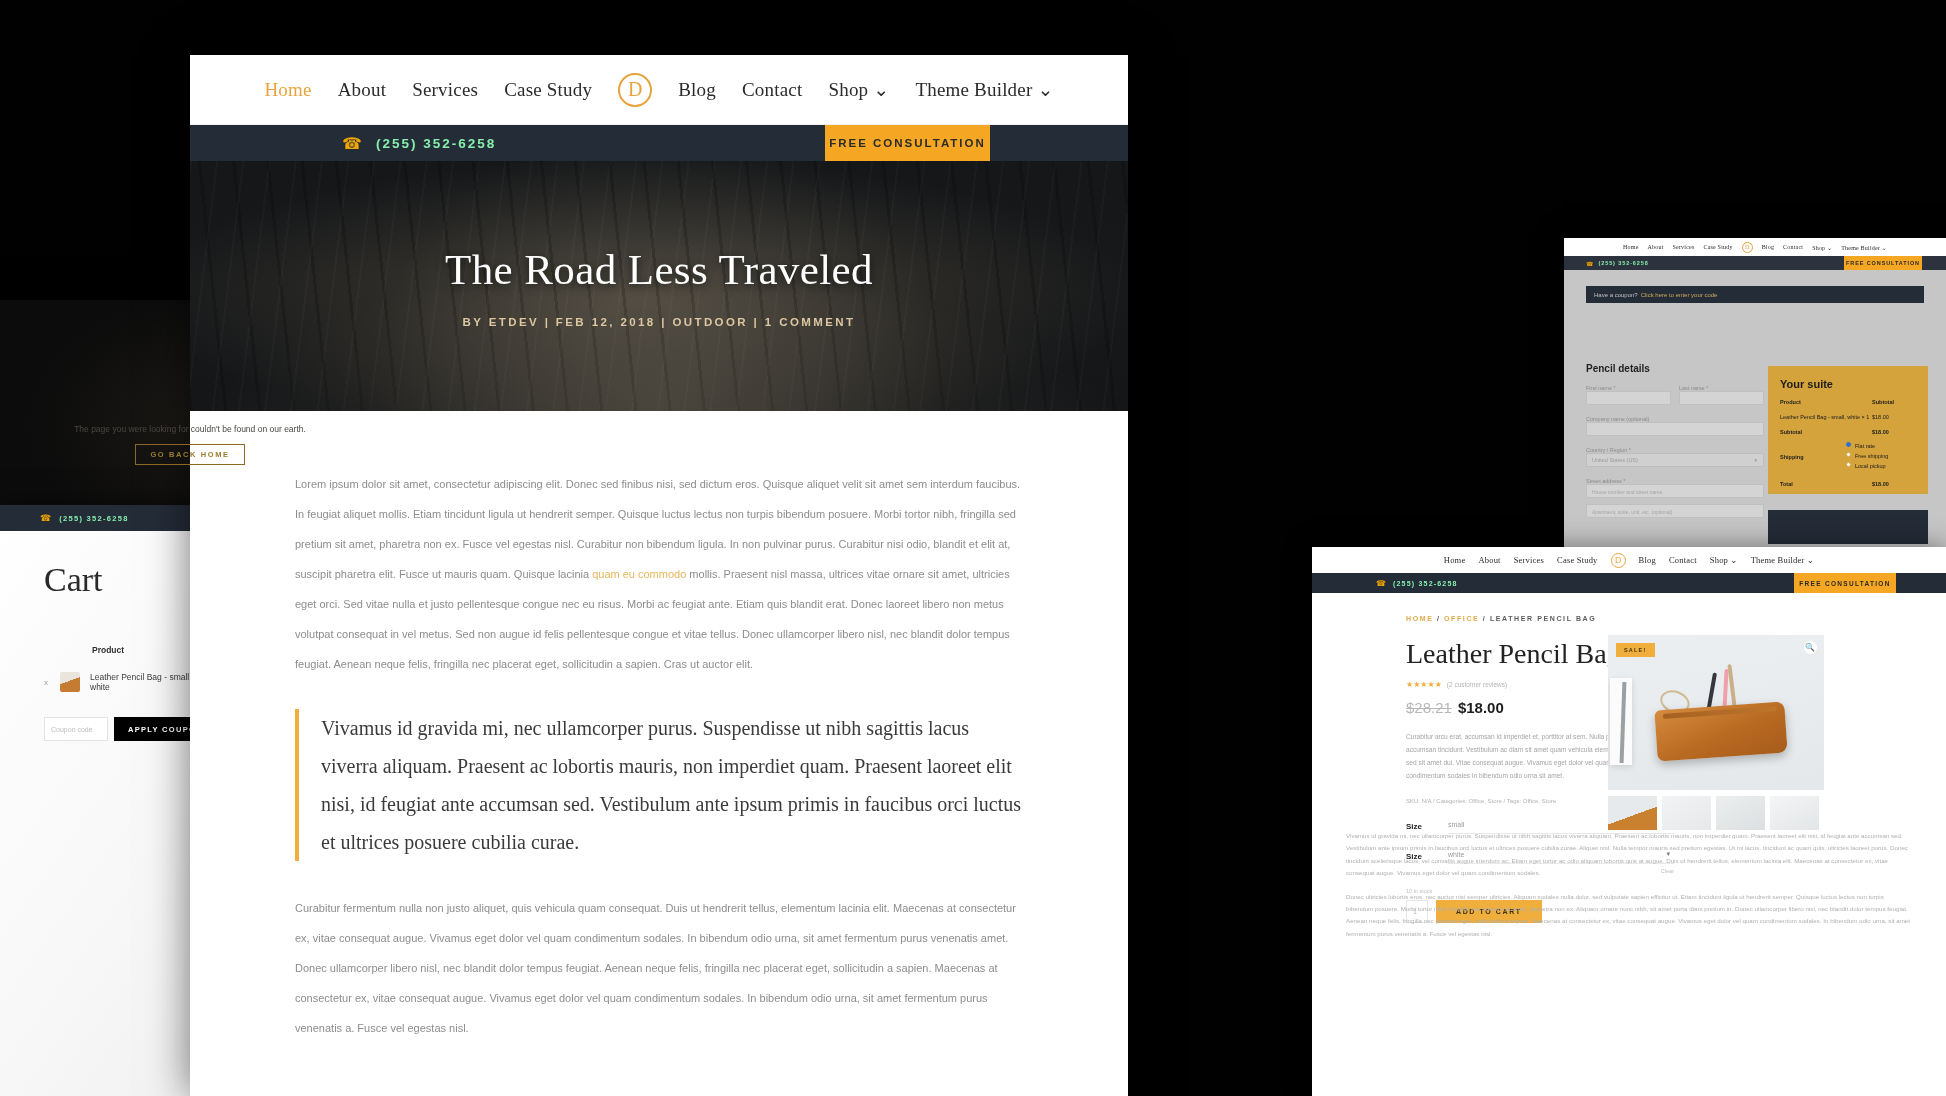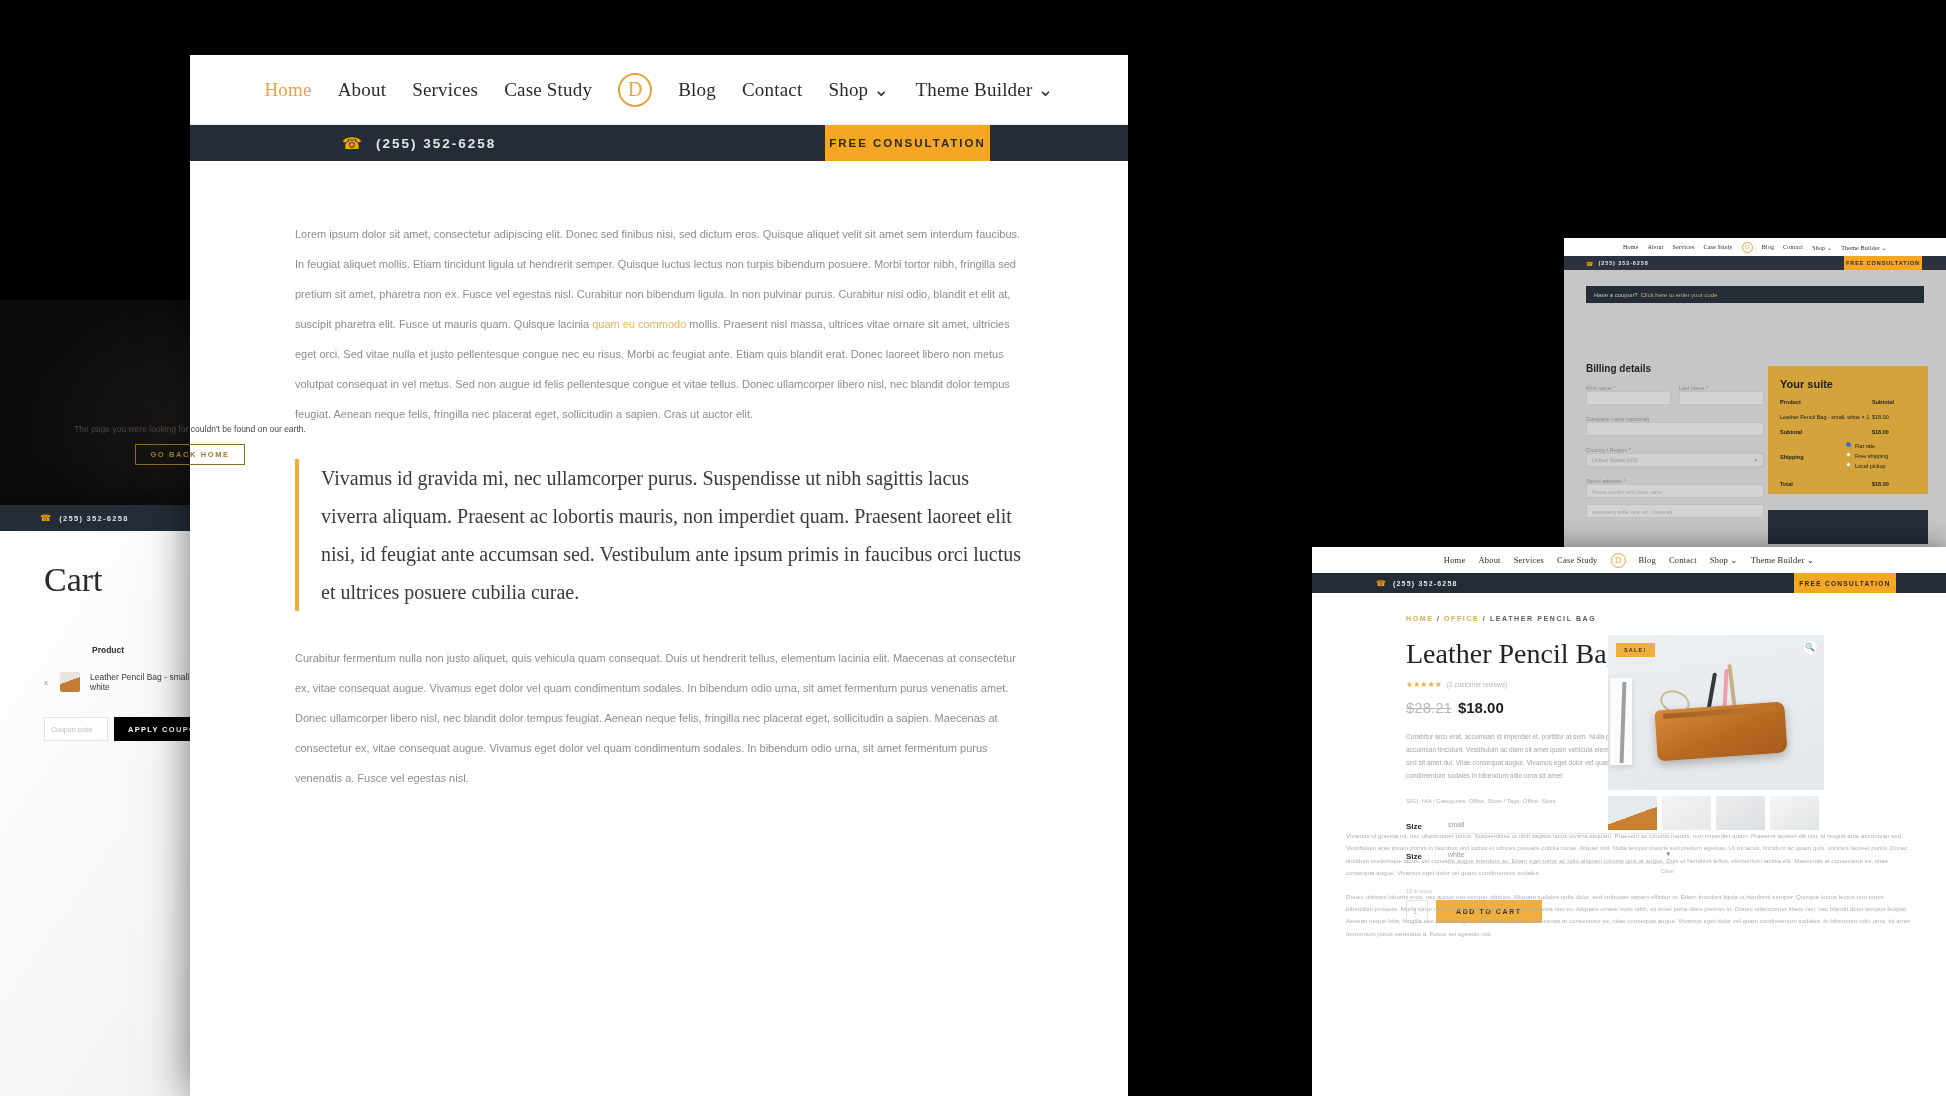--- a/index.html
+++ b/index.html
@@ -27,21 +27,21 @@
     border: 2px solid #e8a33d; border-radius: 50%;
     color: #e8a33d; display: flex; align-items: center; justify-content: center;
     font-family: "Liberation Serif", serif;
   }
   .phonebar {
     background: #242c38; display: flex; align-items: center;
     position: relative;
   }
   .phone-ico { color: #f0a500; }
   .phone-num {
-    color: #e5e5e5; letter-spacing: 2px;
+    color: #86efac; letter-spacing: 2px;
     font-weight: bold;
   }
   .cta {
     background: #f5a623; color: #2b2b2b; font-weight: bold;
     letter-spacing: 2px; display: flex; align-items: center;
     justify-content: center; text-align: center;
   }
 
   
   #blog-panel { left: 190px; top: 55px; width: 938px; height: 1041px;
@@ -404,21 +404,21 @@
       <span class="phone-ico">☎</span>
       <span class="phone-num">(255) 352-6258</span>
       <div class="cta">FREE CONSULTATION</div>
     </div>
     <div class="chk-coupon">
       <span>Have a coupon?</span>
       <span class="lnk">Click here to enter your code</span>
     </div>
 
     <div class="chk-billing">
-      <div class="bill-h">Billing details</div>
+      <div class="bill-h">Pencil details</div>
       <div class="bill-2col">
         <div>
           <div class="bill-lbl">First name *</div>
           <div class="bill-in"></div>
         </div>
         <div>
           <div class="bill-lbl">Last name *</div>
           <div class="bill-in"></div>
         </div>
       </div>
@@ -550,20 +550,24 @@
       <span class="navitem">Shop ⌄</span>
       <span class="navitem">Theme Builder ⌄</span>
     </div>
 
     <div class="phonebar" id="blog-phonebar">
       <span class="phone-ico">☎</span>
       <span class="phone-num">(255) 352-6258</span>
       <div class="cta">FREE CONSULTATION</div>
     </div>
 
+    <div id="hero">
+      <div class="hero-title">The Road Less Traveled</div>
+      <div class="hero-meta">BY ETDEV  |  FEB 12, 2018  |  OUTDOOR  |  1 COMMENT</div>
+    </div>
 
     <div id="blog-body">
       <div class="para">
         <span>Lorem ipsum dolor sit amet, consectetur adipiscing elit. Donec sed finibus nisi, sed dictum eros. Quisque aliquet velit sit amet sem interdum faucibus. In feugiat aliquet mollis. Etiam tincidunt ligula ut hendrerit semper. Quisque luctus lectus non turpis bibendum posuere. Morbi tortor nibh, fringilla sed pretium sit amet, pharetra non ex. Fusce vel egestas nisl. Curabitur non bibendum ligula. In non pulvinar purus. Curabitur nisi odio, blandit et elit at, suscipit pharetra elit. Fusce ut mauris quam. Quisque lacinia </span><a class="inline" href="#">quam eu commodo</a><span> mollis. Praesent nisl massa, ultrices vitae ornare sit amet, ultricies eget orci. Sed vitae nulla et justo pellentesque congue nec eu risus. Morbi ac feugiat ante. Etiam quis blandit erat. Donec laoreet libero non metus volutpat consequat in vel metus. Sed non augue id felis pellentesque congue et vitae tellus. Donec ullamcorper libero nisl, nec blandit dolor tempus feugiat. Aenean neque felis, fringilla nec placerat eget, sollicitudin a sapien. Cras ut auctor elit.</span>
       </div>
       <blockquote>Vivamus id gravida mi, nec ullamcorper purus. Suspendisse ut nibh sagittis lacus viverra aliquam. Praesent ac lobortis mauris, non imperdiet quam. Praesent laoreet elit nisi, id feugiat ante accumsan sed. Vestibulum ante ipsum primis in faucibus orci luctus et ultrices posuere cubilia curae.</blockquote>
       <div class="para">Curabitur fermentum nulla non justo aliquet, quis vehicula quam consequat. Duis ut hendrerit tellus, elementum lacinia elit. Maecenas at consectetur ex, vitae consequat augue. Vivamus eget dolor vel quam condimentum sodales. In bibendum odio urna, sit amet fermentum purus venenatis amet. Donec ullamcorper libero nisl, nec blandit dolor tempus feugiat. Aenean neque felis, fringilla nec placerat eget, sollicitudin a sapien. Maecenas at consectetur ex, vitae consequat augue. Vivamus eget dolor vel quam condimentum sodales. In bibendum odio urna, sit amet fermentum purus venenatis a. Fusce vel egestas nisl.</div>
 
     </div>
   </div>

